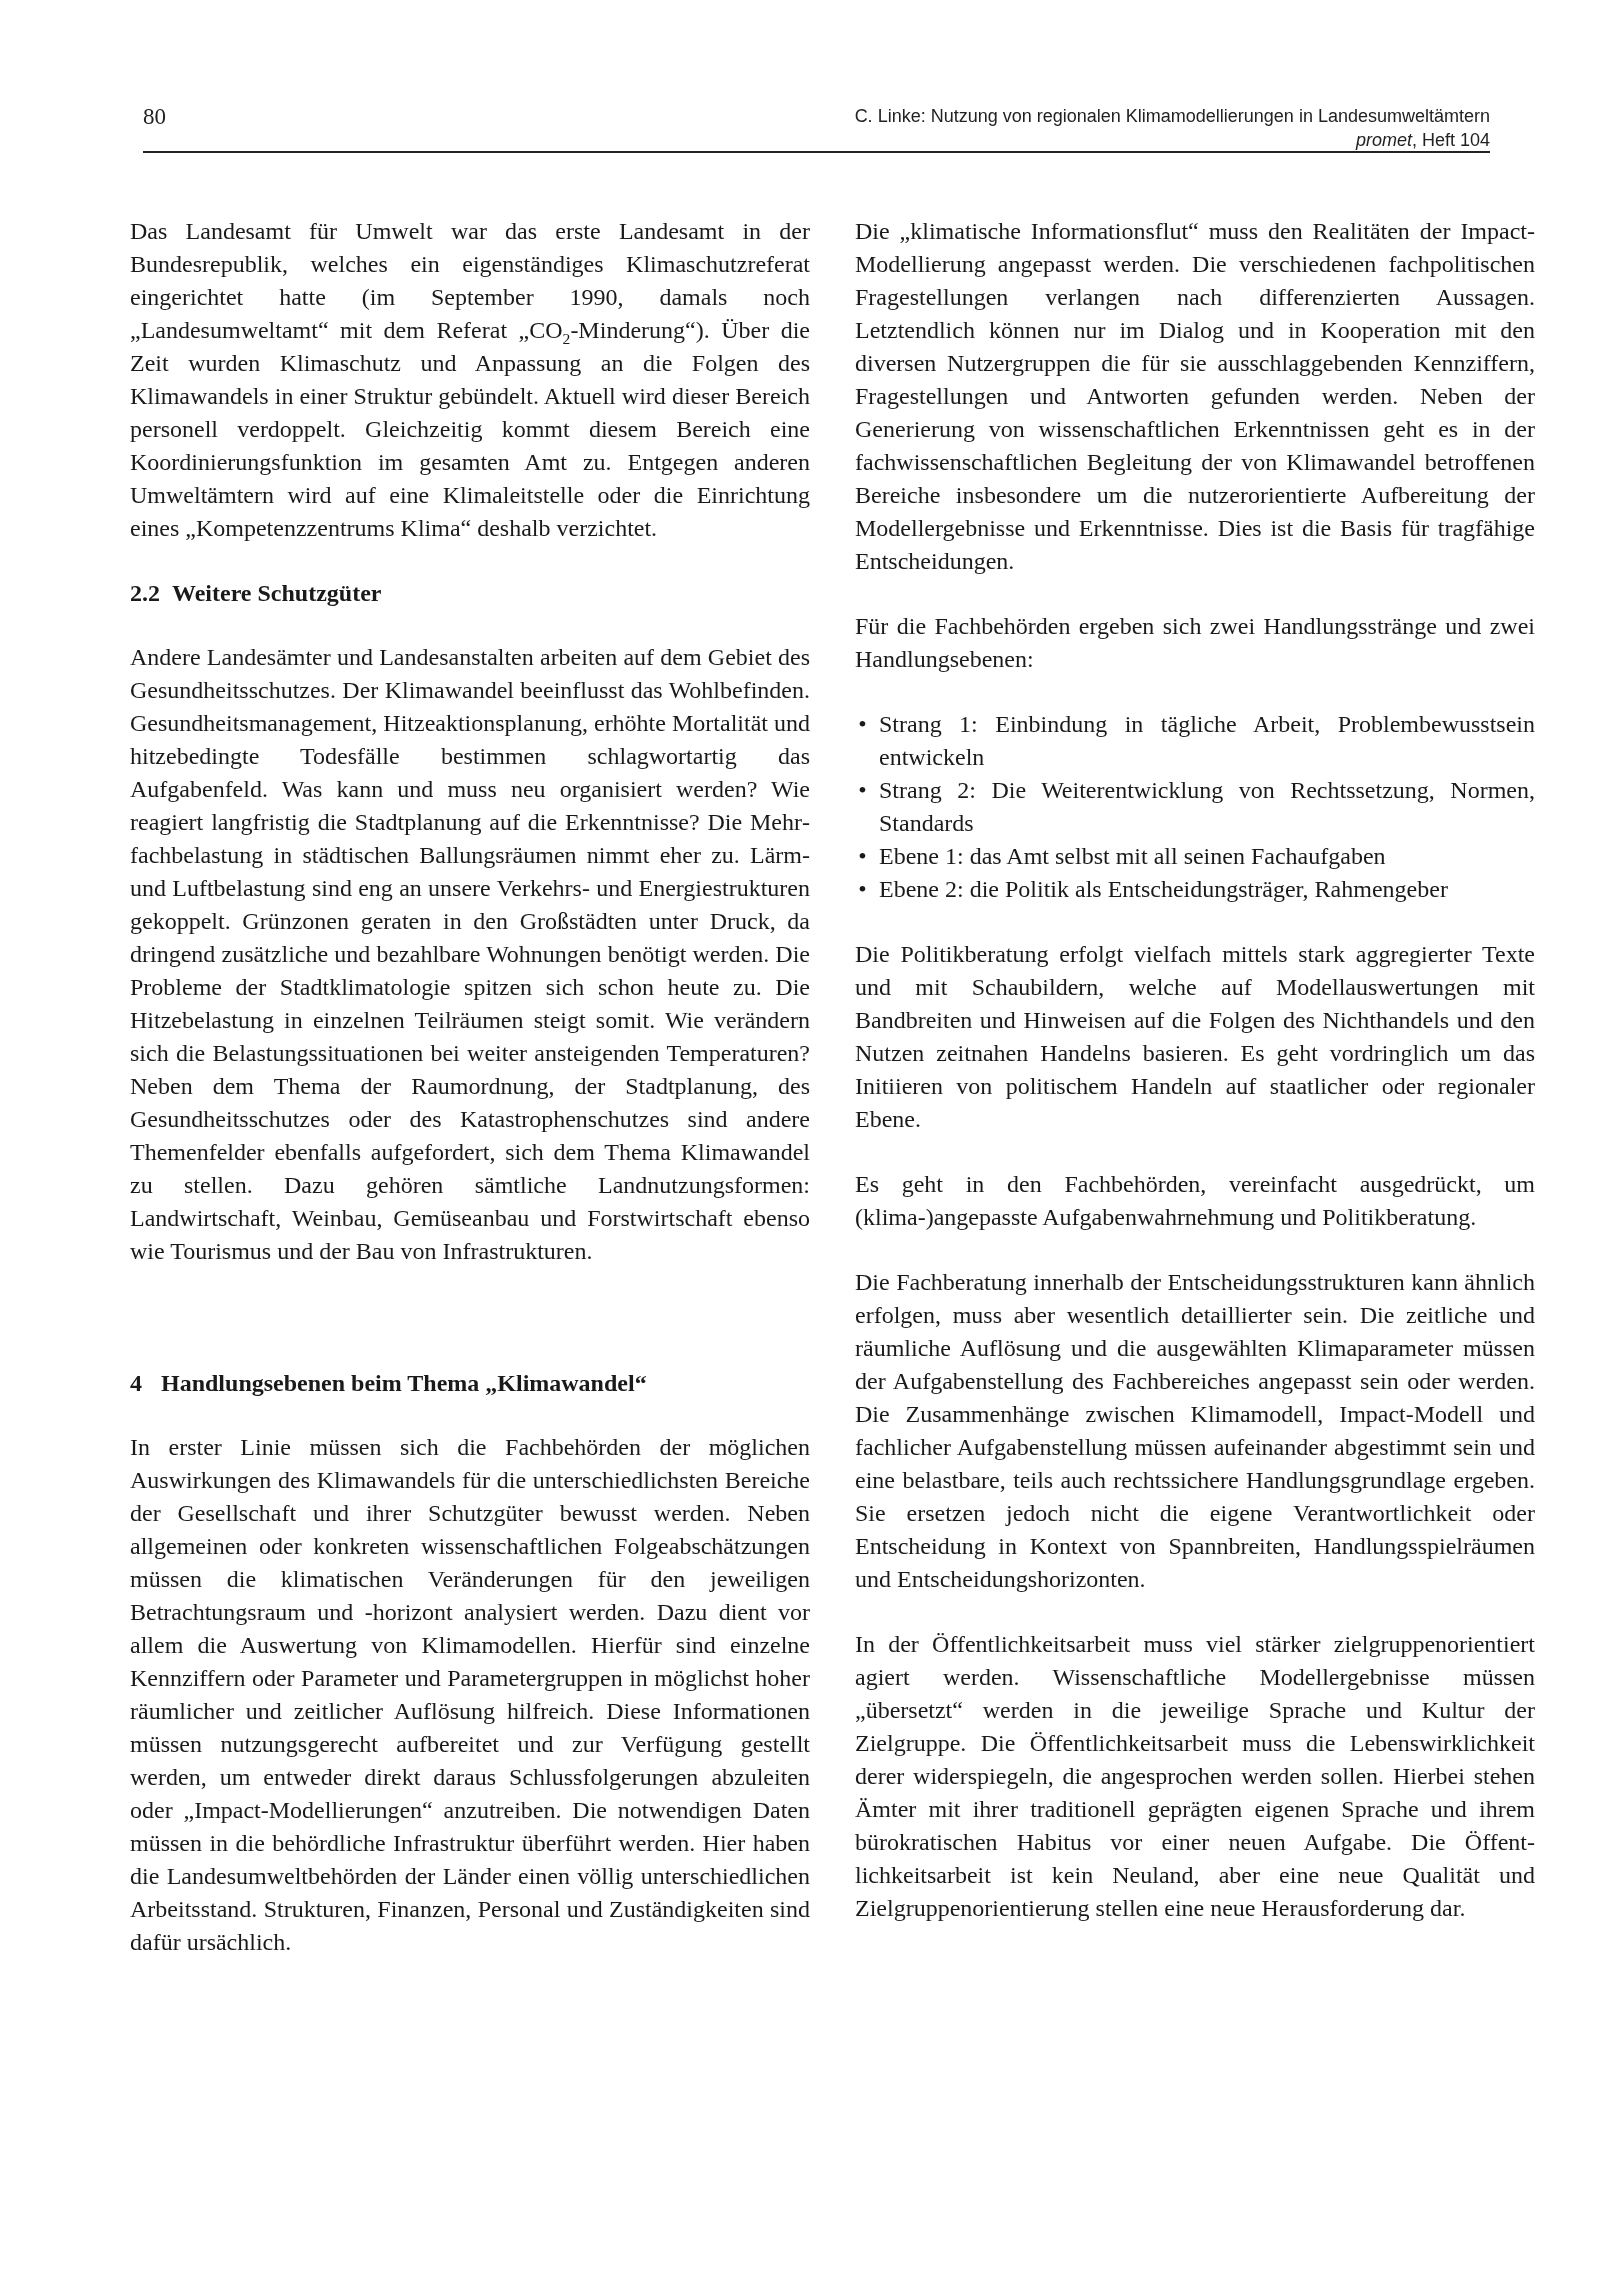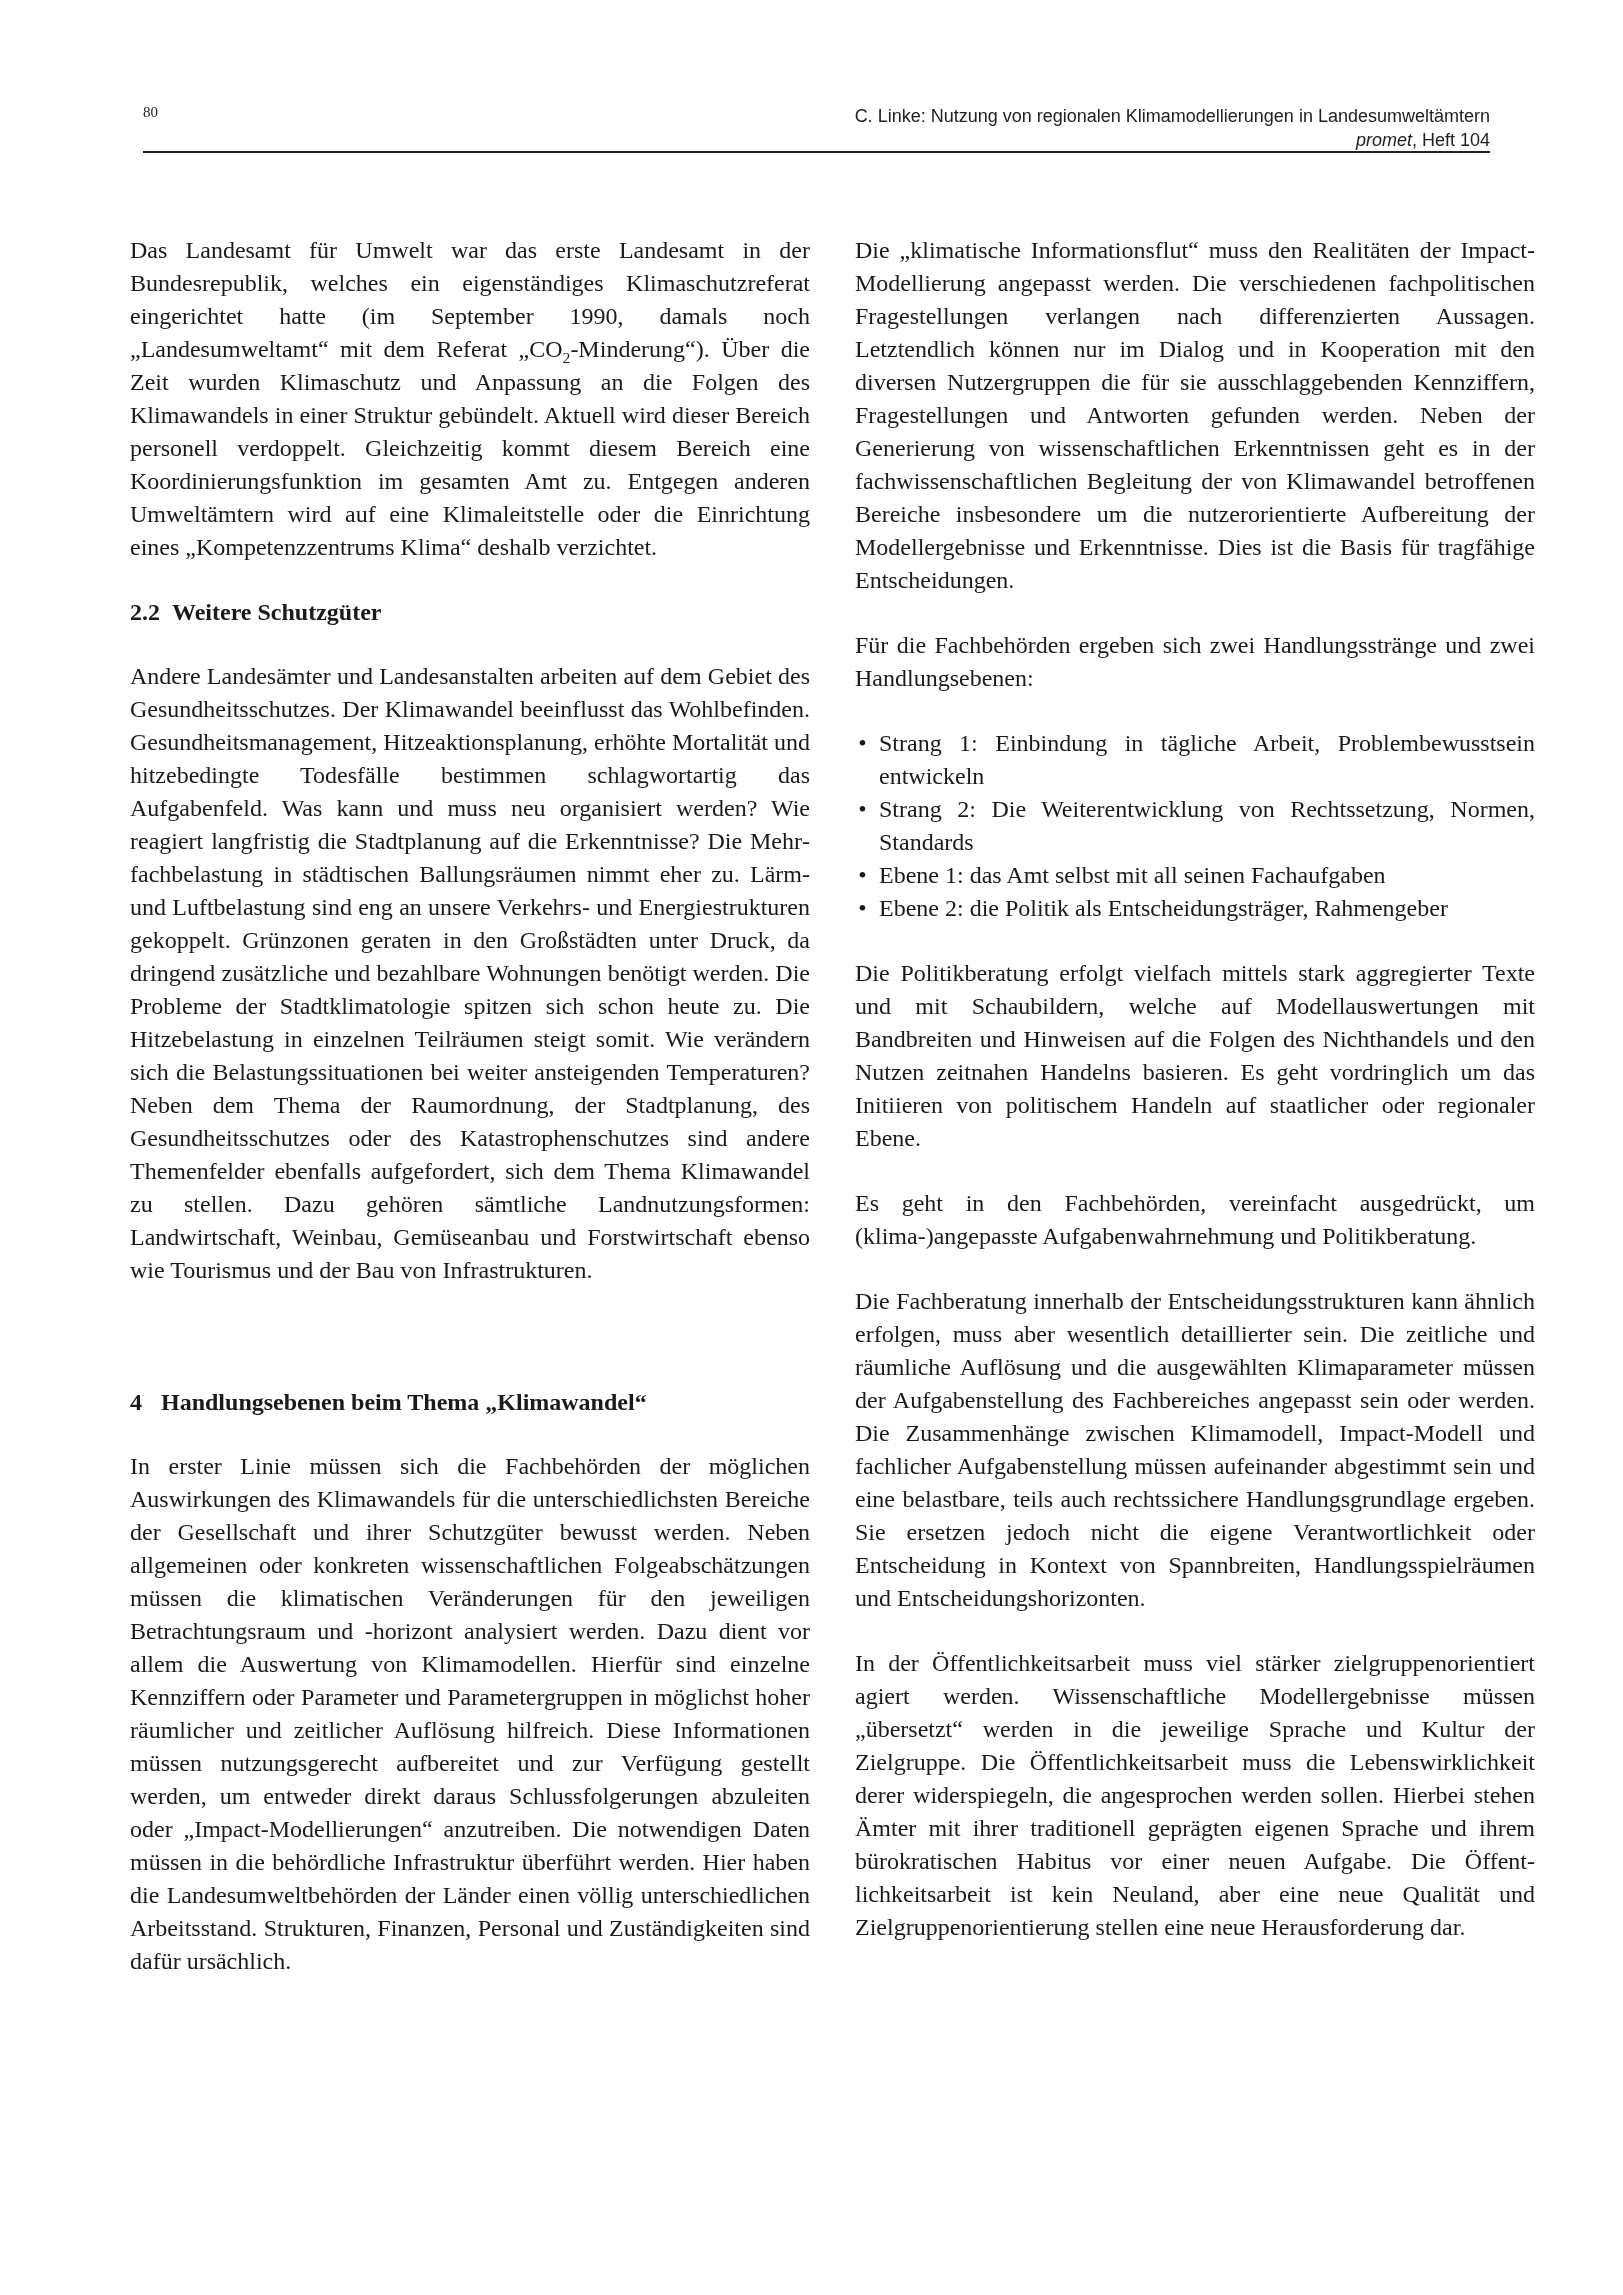--- a/index.html
+++ b/index.html
@@ -1,23 +1,23 @@
 <!DOCTYPE html>
 <html style="font-size:13px"><head>
 <meta charset="utf-8">
 <style>
   html, body { margin: 0; padding: 0; background: #ffffff; }
   body { width: 1623px; height: 2295px; position: relative; overflow: hidden; color: #1a1a1a; }
   .header { position: absolute; top: 104px; left: 143px; width: 1347px; height: 29px; font-family: "Liberation Sans", sans-serif; font-size: 18px; color: #222; }
-  .page-num { position: absolute; left: 0; top: 0; font-family: "Liberation Serif", serif; font-size: 15px; }
+  .page-num { position: absolute; left: 0; top: 0; font-family: "Liberation Serif", serif; font-size: 23px; }
   .running-title { position: absolute; left: 0; right: 0; top: 1.6px; text-align: right; }
   .journal { position: absolute; right: 0; top: 1.6px; margin-top: 24px; }
   .journal .brand { font-style: italic; }
   .rule { position: absolute; top: 151px; left: 143px; width: 1347px; height: 2.4px; background: #222; }
-  .col { position: absolute; top: 234px; width: 680px; font-family: "Liberation Serif", serif; font-size: 24px; line-height: 33px; text-align: justify; hyphens: manual; }
+  .col { position: absolute; top: 215px; width: 680px; font-family: "Liberation Serif", serif; font-size: 24px; line-height: 33px; text-align: justify; hyphens: manual; }
   .col-left { left: 130px; }
   .col-right { left: 855px; }
   p { margin: 0 0 32px 0; }
   h2 { font-family: "Liberation Serif", serif; font-weight: bold; font-size: 24px; margin: 0 0 32px 0; line-height: 32px; }
   h2 .num { display: inline-block; min-width: 42px; }
   h2.sec4 .num { min-width: 31px; }
   ul { list-style: none; padding: 0; margin: 0 0 32px 0; }
   li { position: relative; padding-left: 24px; }
   li .bullet { position: absolute; left: 3.2px; top: 0; }
   sub { font-size: 65%; line-height: 0; }

